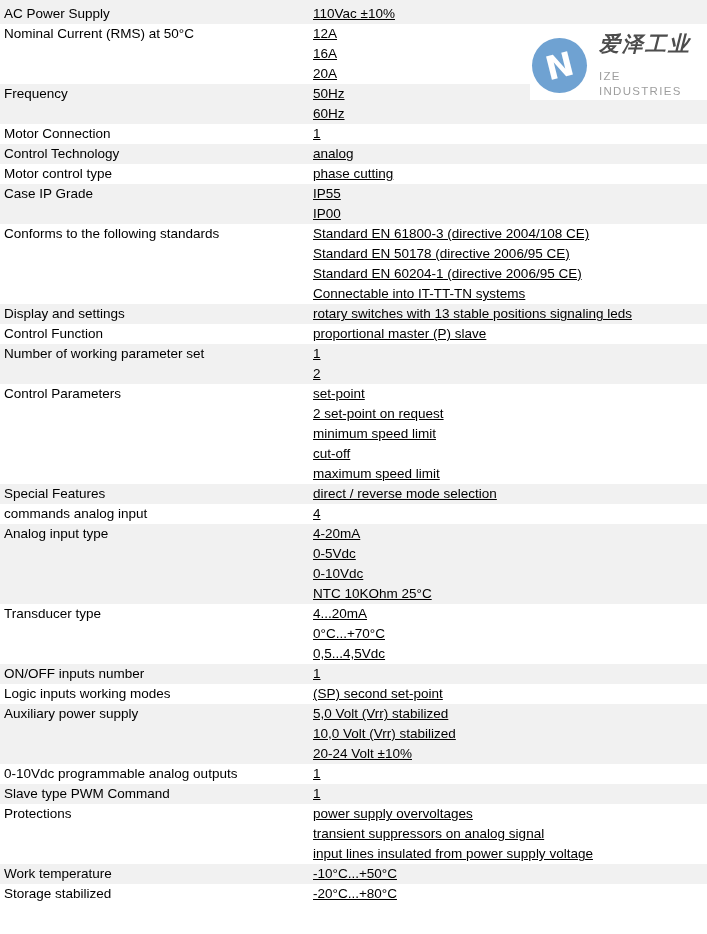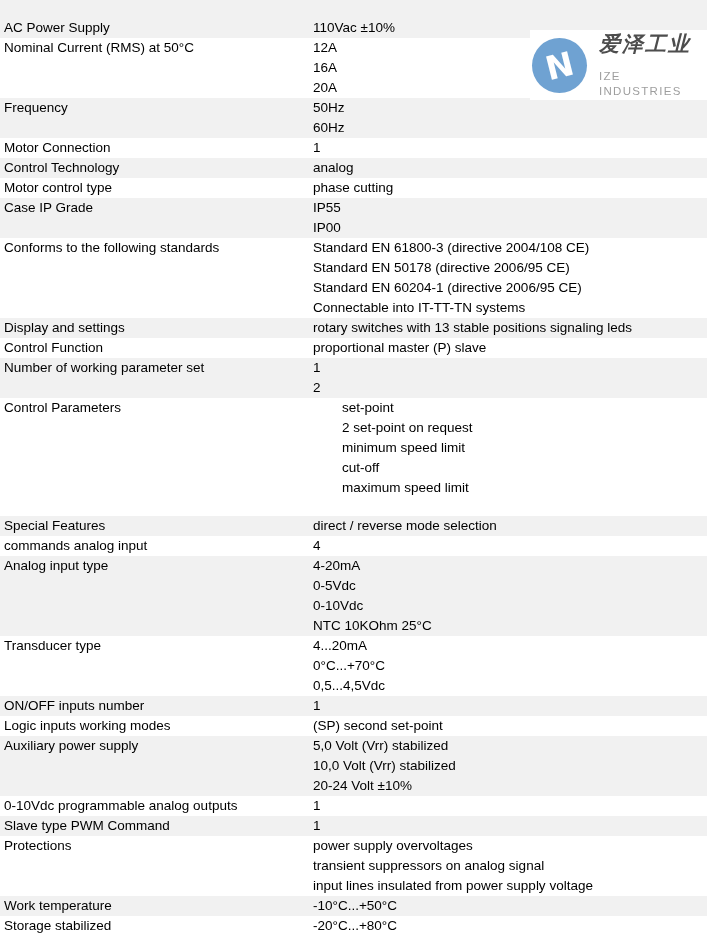--- a/index.html
+++ b/index.html
@@ -20,28 +20,28 @@
     color: var(--text);
   }
   .sheet { width: 707px; position: relative; }
   .spec-row {
     display: flex;
     width: 100%;
     font-size: 13.5px;
     line-height: 20px;
   }
   .spec-row.alt { background: var(--row-alt-bg); }
-  .spec-row.first { padding-top: 18px; align-items: center; }
-  .spec-row.clipped { height: 118px; overflow: hidden; gap: 29px; }
+  .spec-row.first { padding-top: 4px; align-items: center; }
+  .spec-row.clipped { height: 100px; overflow: hidden; }
   .spec-label {
     width: 313px;
     flex: 0 0 313px;
     padding-left: 4px;
   }
-  .spec-values { flex: 1 1 auto; }
+  .spec-values { flex: 1 1 auto; text-decoration: underline; }
   .spec-value-line { white-space: nowrap; }
 
   .logo {
     position: absolute;
     left: 530px;
     top: 30px;
     display: flex;
     align-items: center;
     background: #ffffff;
     padding: 1px 4px 1px 1px;

